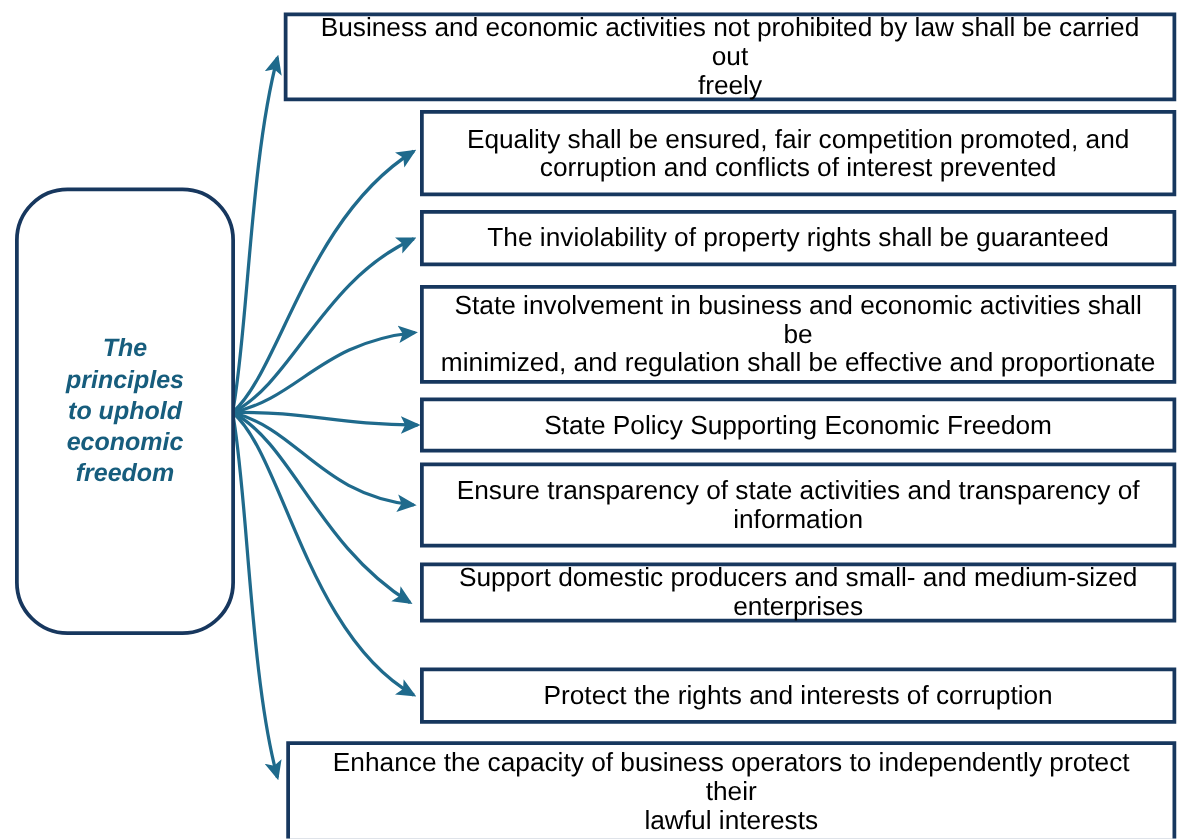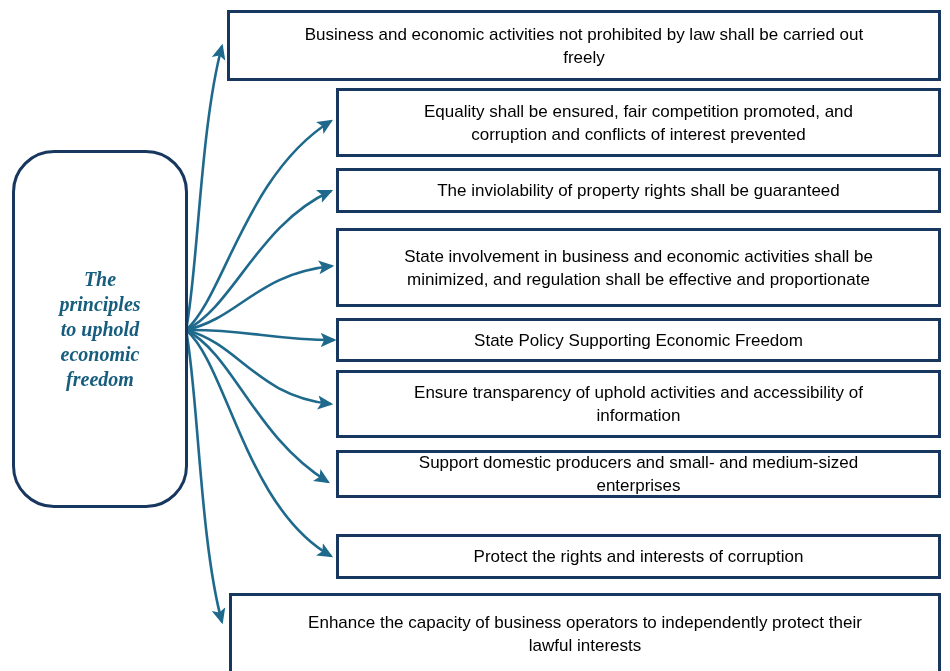--- a/index.html
+++ b/index.html
@@ -36,21 +36,20 @@
     position: absolute;
     left: 12px; top: 150px;
     width: 176px; height: 358px;
     border: 3px solid var(--box_border);
     border-radius: 42px;
     background: var(--background);
     display: flex;
     align-items: center;
     justify-content: center;
     z-index: 2;
-    font-family: Liberation Serif, serif;
   }
   .source-label {
     width: 130px;
     text-align: center;
     font-size: 20px;
     font-weight: bold;
     font-style: italic;
     line-height: 25px;
     color: var(--source_text);
     white-space: pre-line;
@@ -61,21 +60,21 @@
     background: var(--background);
     display: flex;
     align-items: center;
     justify-content: center;
     z-index: 3;
   }
   .pbox .ptext {
     width: 100%;
     padding: 2px 12px;
     text-align: center;
-    font-size: 17px;
+    font-size: 21px;
     line-height: 23px;
     color: var(--box_text);
     white-space: pre-line;
   }
   
   .b1 { left: 227px; top: 10px;  width: 714px; height: 71px; }
   .b2 { left: 336px; top: 88px;  width: 605px; height: 69px; }
   .b3 { left: 336px; top: 168px; width: 605px; height: 45px; justify-content: flex-end; }
   .b4 { left: 336px; top: 228px; width: 605px; height: 79px; }
   .b5 { left: 336px; top: 318px; width: 605px; height: 44px; }
@@ -126,21 +125,21 @@
     <div class="ptext">The inviolability of property rights shall be guaranteed</div>
   </div>
   <div class="pbox b4">
     <div class="ptext">State involvement in business and economic activities shall be
 minimized, and regulation shall be effective and proportionate</div>
   </div>
   <div class="pbox b5">
     <div class="ptext">State Policy Supporting Economic Freedom</div>
   </div>
   <div class="pbox b6">
-    <div class="ptext">Ensure transparency of uphold activities and accessibility of
+    <div class="ptext">Ensure transparency of state activities and transparency of
 information</div>
   </div>
   <div class="pbox b7">
     <div class="ptext">Support domestic producers and small- and medium-sized
 enterprises</div>
   </div>
   <div class="pbox b8">
     <div class="ptext">Protect the rights and interests of corruption</div>
   </div>
   <div class="pbox b9">

